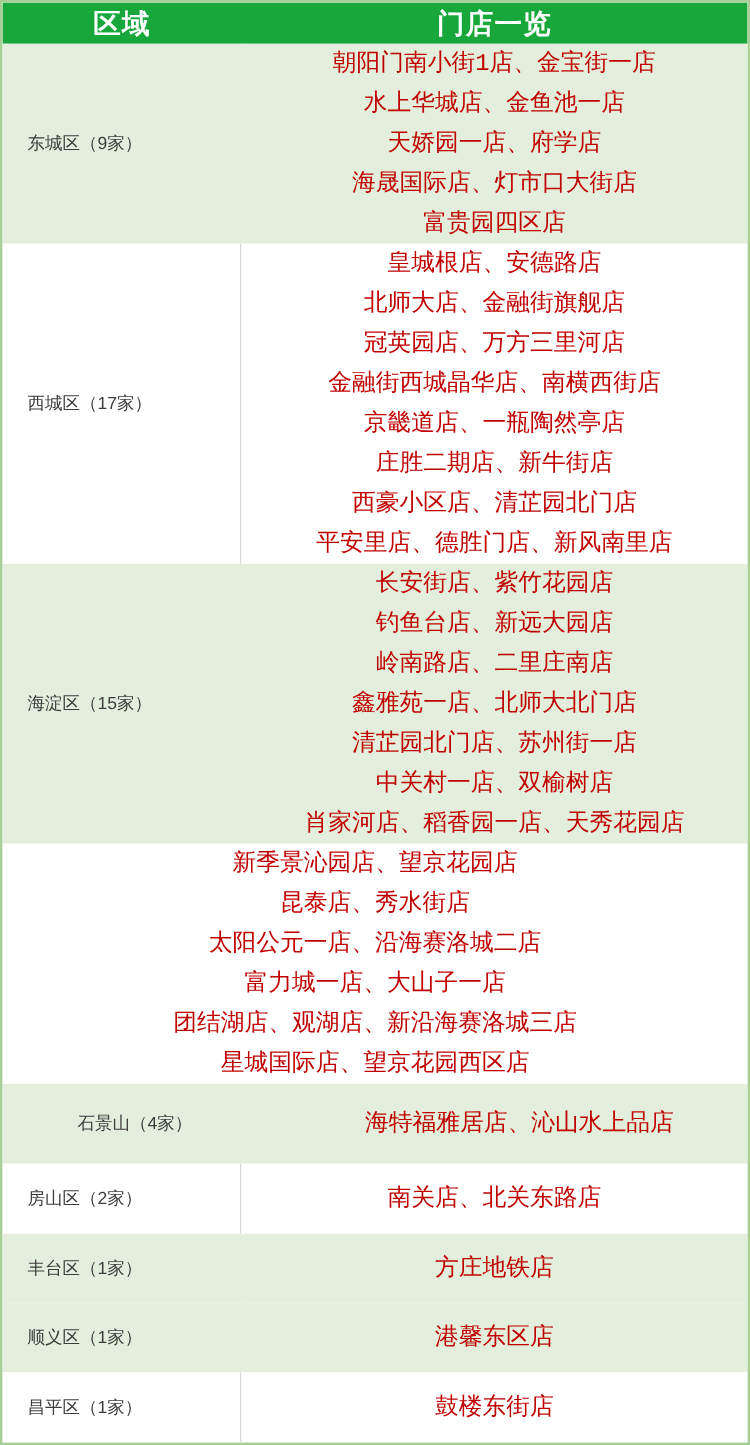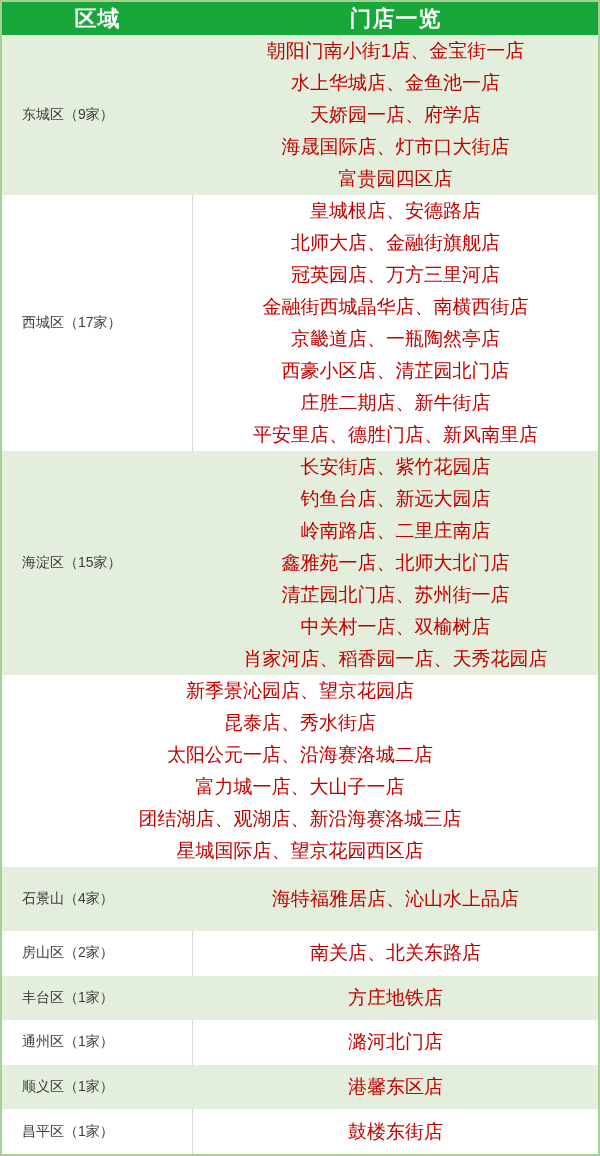--- a/index.html
+++ b/index.html
@@ -56,20 +56,21 @@
     color: #3d3d3d;
     border-right: 1px solid #d9d9d9;
   }
   .row.green .cell-district { border-right-color: #e3efdc; }
   .cell-stores {
     flex: 1;
     display: flex;
     flex-direction: column;
     justify-content: center;
     text-align: center;
+    font-family: Liberation Mono, monospace;
   }
   .store-line {
     font-size: 19px;
     line-height: 32px;
     color: #c00000;
     white-space: nowrap;
   }
 </style>
 </head>
 <body>
@@ -91,22 +92,22 @@
         </div>
       </div>
       <div class="row multi" style="height: 256px;">
         <div class="cell-district">西城区（17家）</div>
         <div class="cell-stores">
           <div class="store-line">皇城根店、安德路店</div>
           <div class="store-line">北师大店、金融街旗舰店</div>
           <div class="store-line">冠英园店、万方三里河店</div>
           <div class="store-line">金融街西城晶华店、南横西街店</div>
           <div class="store-line">京畿道店、一瓶陶然亭店</div>
+          <div class="store-line">庄胜二期店、新牛街店</div>
           <div class="store-line">西豪小区店、清芷园北门店</div>
-          <div class="store-line">庄胜二期店、新牛街店</div>
           <div class="store-line">平安里店、德胜门店、新风南里店</div>
         </div>
       </div>
       <div class="row multi green" style="height: 224px;">
         <div class="cell-district">海淀区（15家）</div>
         <div class="cell-stores">
           <div class="store-line">长安街店、紫竹花园店</div>
           <div class="store-line">钓鱼台店、新远大园店</div>
           <div class="store-line">岭南路店、二里庄南店</div>
           <div class="store-line">鑫雅苑一店、北师大北门店</div>
@@ -118,42 +119,36 @@
       <div class="row multi" style="height: 192px;">
         <div class="cell-stores">
           <div class="store-line">新季景沁园店、望京花园店</div>
           <div class="store-line">昆泰店、秀水街店</div>
           <div class="store-line">太阳公元一店、沿海赛洛城二店</div>
           <div class="store-line">富力城一店、大山子一店</div>
           <div class="store-line">团结湖店、观湖店、新沿海赛洛城三店</div>
           <div class="store-line">星城国际店、望京花园西区店</div>
         </div>
       </div>
-      <div class="row multi green" style="height: 64px;">
+      <div class="row multi green" style="height: 64px; padding-left: 40px;">
         <div class="cell-district">石景山（4家）</div>
         <div class="cell-stores">
           <div class="store-line">海特福雅居店、沁山水上品店</div>
         </div>
       </div>
       <div class="row single">
         <div class="cell-district">房山区（2家）</div>
         <div class="cell-stores">
           <div class="store-line">南关店、北关东路店</div>
         </div>
       </div>
       <div class="row single green">
         <div class="cell-district">丰台区（1家）</div>
         <div class="cell-stores">
           <div class="store-line">方庄地铁店</div>
-        </div>
-      </div>
-      <div class="row single">
-        <div class="cell-district">通州区（1家）</div>
-        <div class="cell-stores">
-          <div class="store-line">潞河北门店</div>
         </div>
       </div>
       <div class="row single green">
         <div class="cell-district">顺义区（1家）</div>
         <div class="cell-stores">
           <div class="store-line">港馨东区店</div>
         </div>
       </div>
       <div class="row single">
         <div class="cell-district">昌平区（1家）</div>

